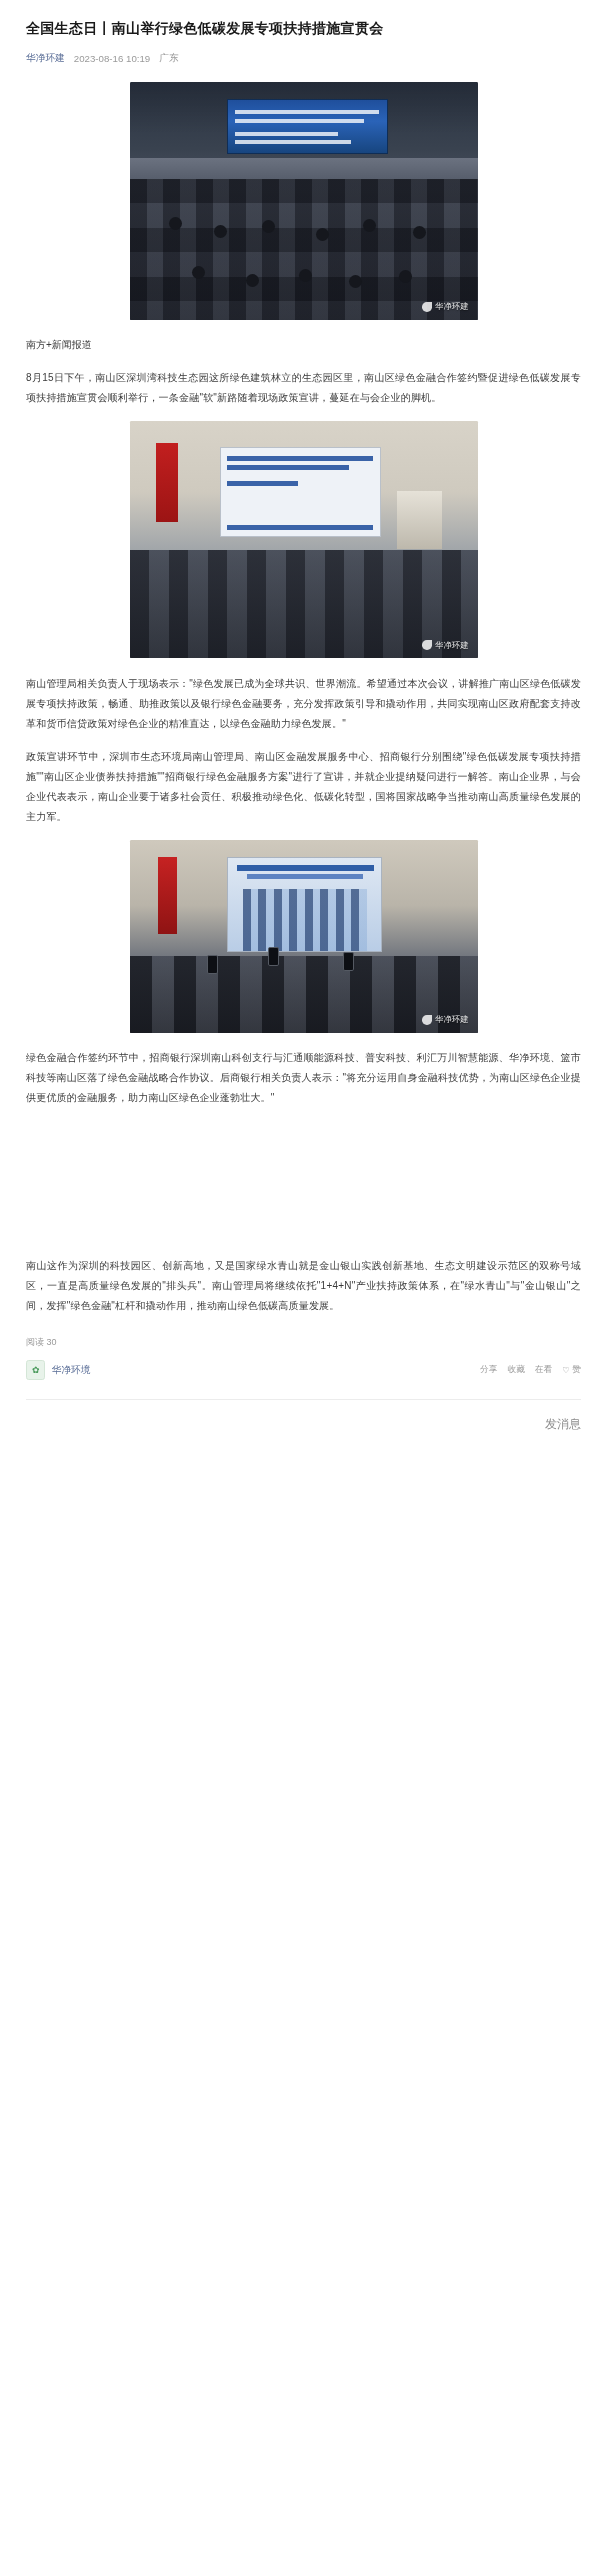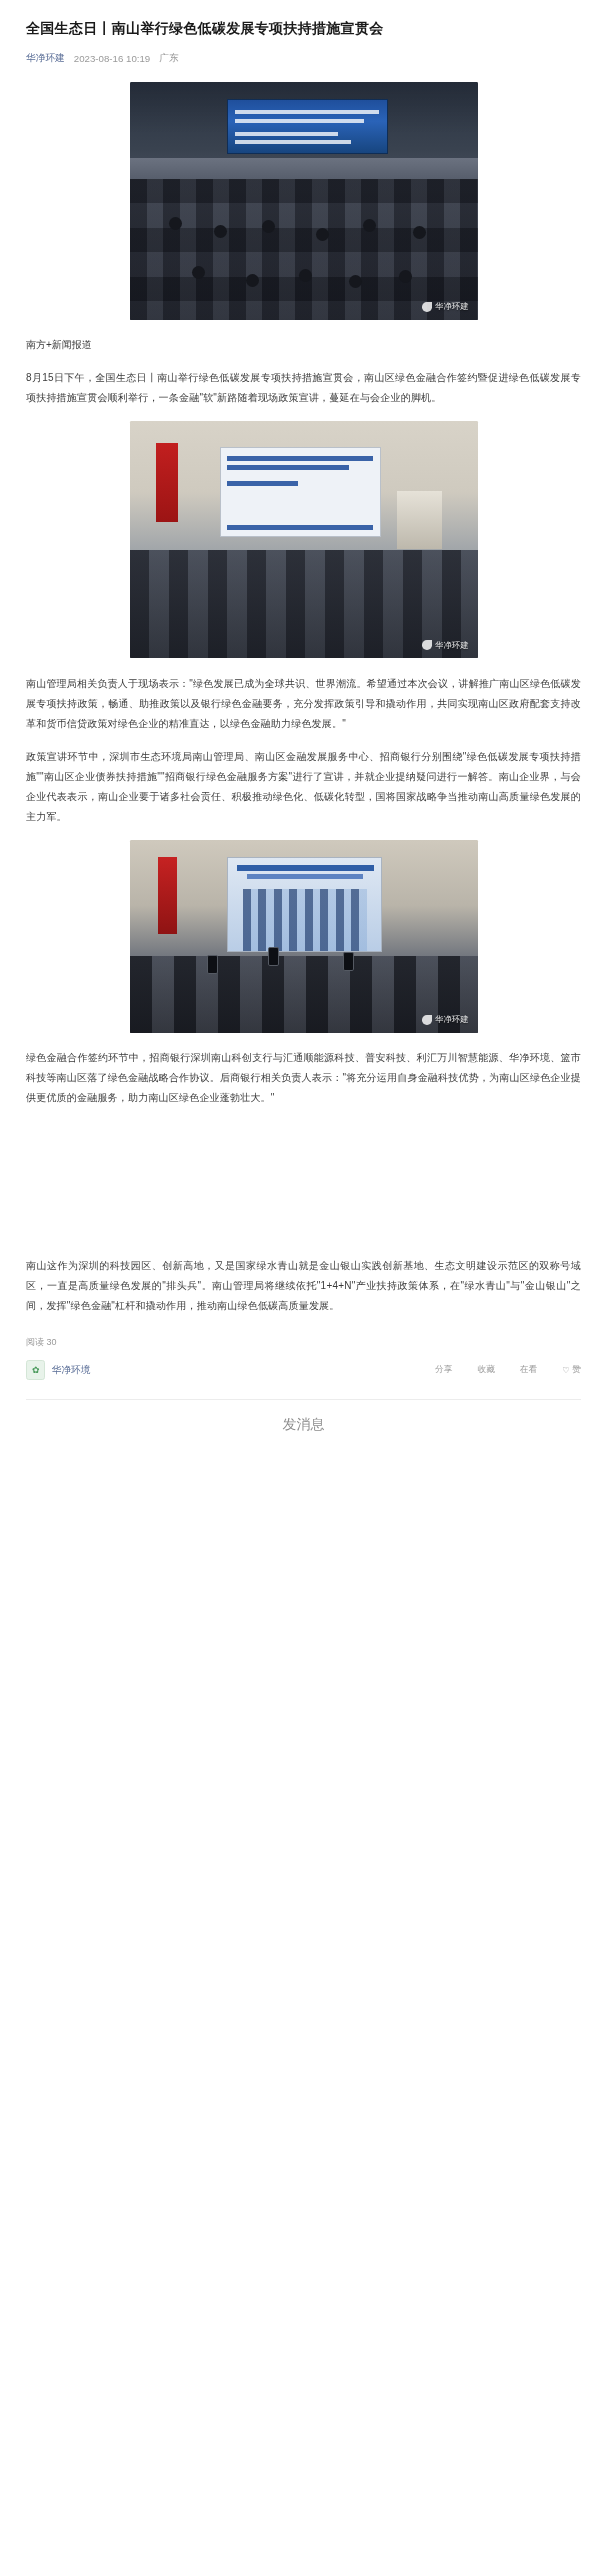--- a/index.html
+++ b/index.html
@@ -220,31 +220,31 @@
     width: 19.3px; height: 19.3px; border-radius: 2.6px;
     background: #e8f3ea;
     border: 0.6px solid #d4e6d7;
     display: flex; align-items: center; justify-content: center;
     color: #4a9a5c; font-size: 9px;
   }
   .account-name {
     font-size: 9.7px; color: #576b95; font-family: Liberation Mono, monospace;
   }
   .actions {
-    display: flex; align-items: center; gap: 25px;
+    display: flex; align-items: center; gap: 10px;
     font-size: 8.7px; color: #9a9a9a;
   }
   .action { display: flex; align-items: center; gap: 2.6px; }
   .thumb-glyph { font-size: 8.4px; }
   .divider {
     height: 0.6px; background: #ececec; margin: 16.7px 0 0 0;
   }
   .comment-bar {
-    text-align: center;
-    font-size: 14px;
+    text-align: right;
+    font-size: 12px;
     color: #8c8c8c;
     padding: 16.7px 0 26px 0;
   }
 </style>
 </head>
 <body>
 
 <div class="page">
   <div class="article">
 
@@ -280,21 +280,21 @@
         <div class="head" style="left:269px; top:188px;"></div>
         <div class="wm">
           <span class="wm-leaf"></span>
           <span>华净环建</span>
         </div>
       </div>
     </div>
 
     <div class="source-line">南方+新闻报道</div>
 
-    <p class="paragraph">8月15日下午，全国生态日丨南山举行绿色低碳发展专项扶持措施宣贯会，南山区绿色金融合作签约暨促进绿色低碳发展专项扶持措施宣贯会顺利举行，一条金融"软"新路随着现场政策宣讲，蔓延在与会企业的脚机。</p>
+    <p class="paragraph">8月15日下午，南山区深圳湾科技生态园这所绿色建筑林立的生态园区里，南山区绿色金融合作签约暨促进绿色低碳发展专项扶持措施宣贯会顺利举行，一条金融"软"新路随着现场政策宣讲，蔓延在与会企业的脚机。</p>
 
     <div class="figure">
       <div class="photo p2">
         <div class="flag"></div>
         <div class="pscreen">
           <span class="bar b1"></span>
           <span class="bar b2"></span>
           <span class="bar b3"></span>
           <span class="bar b4"></span>
           <span class="bar b5"></span>

